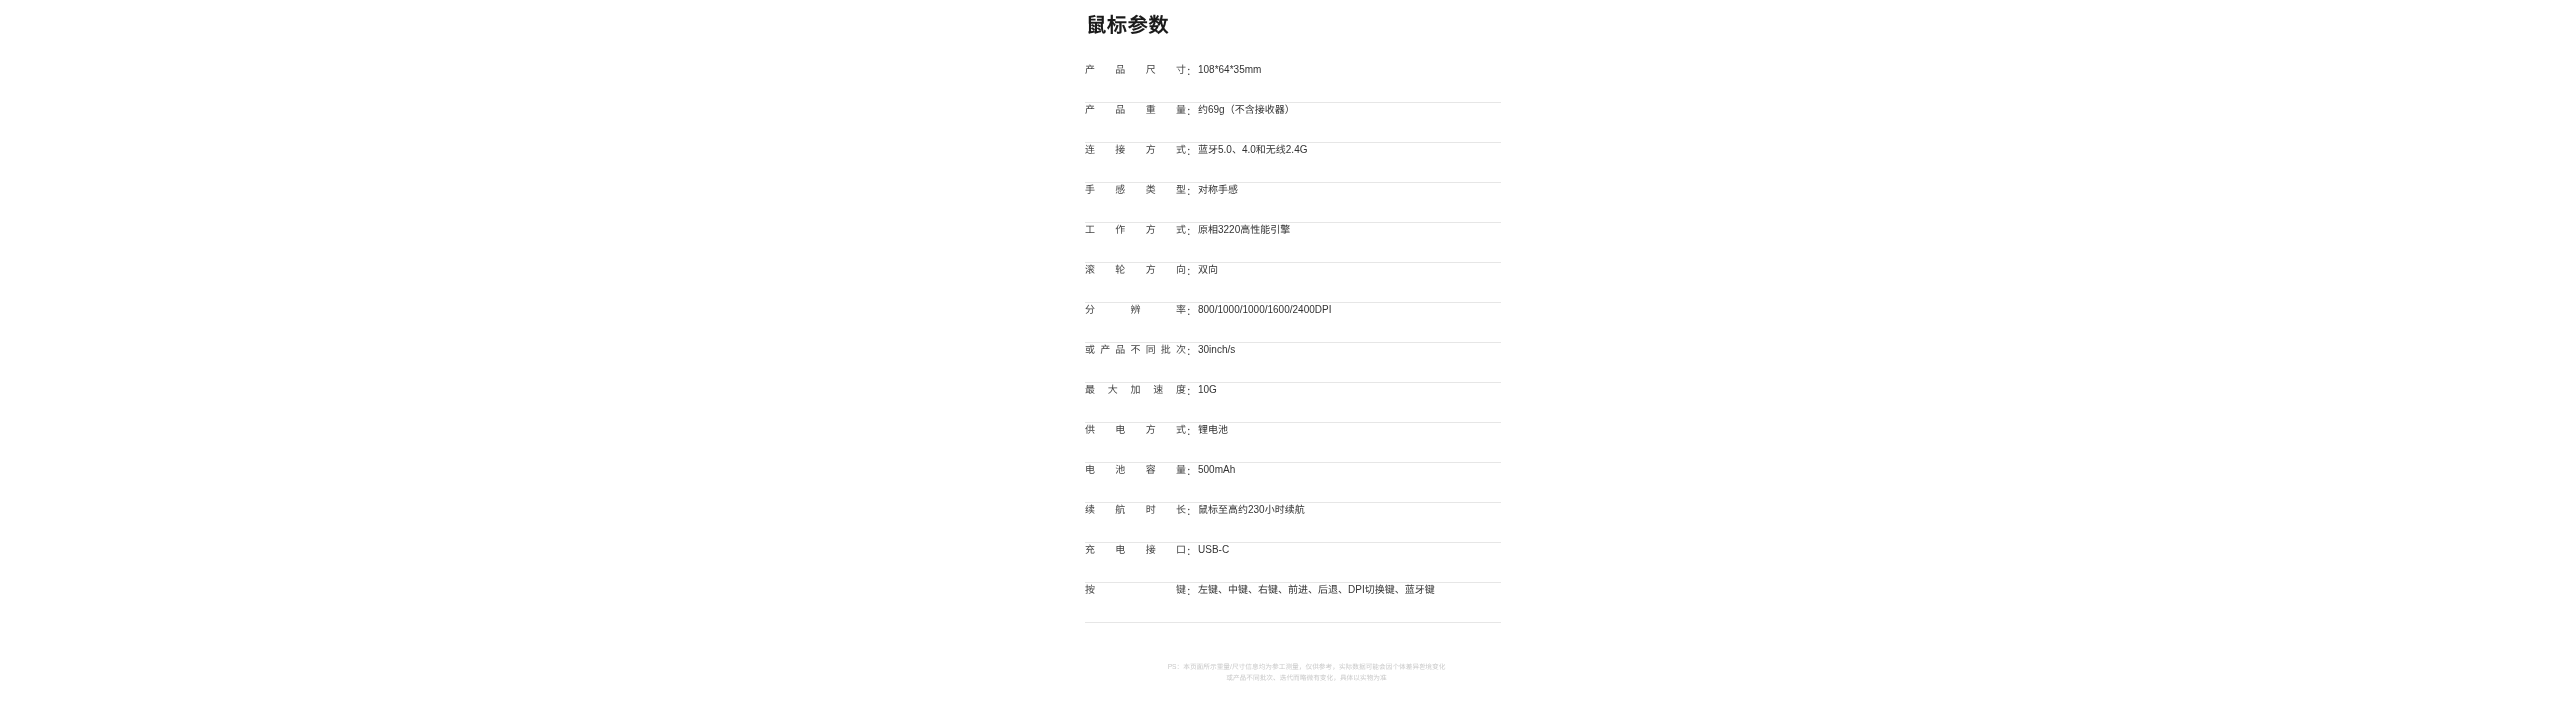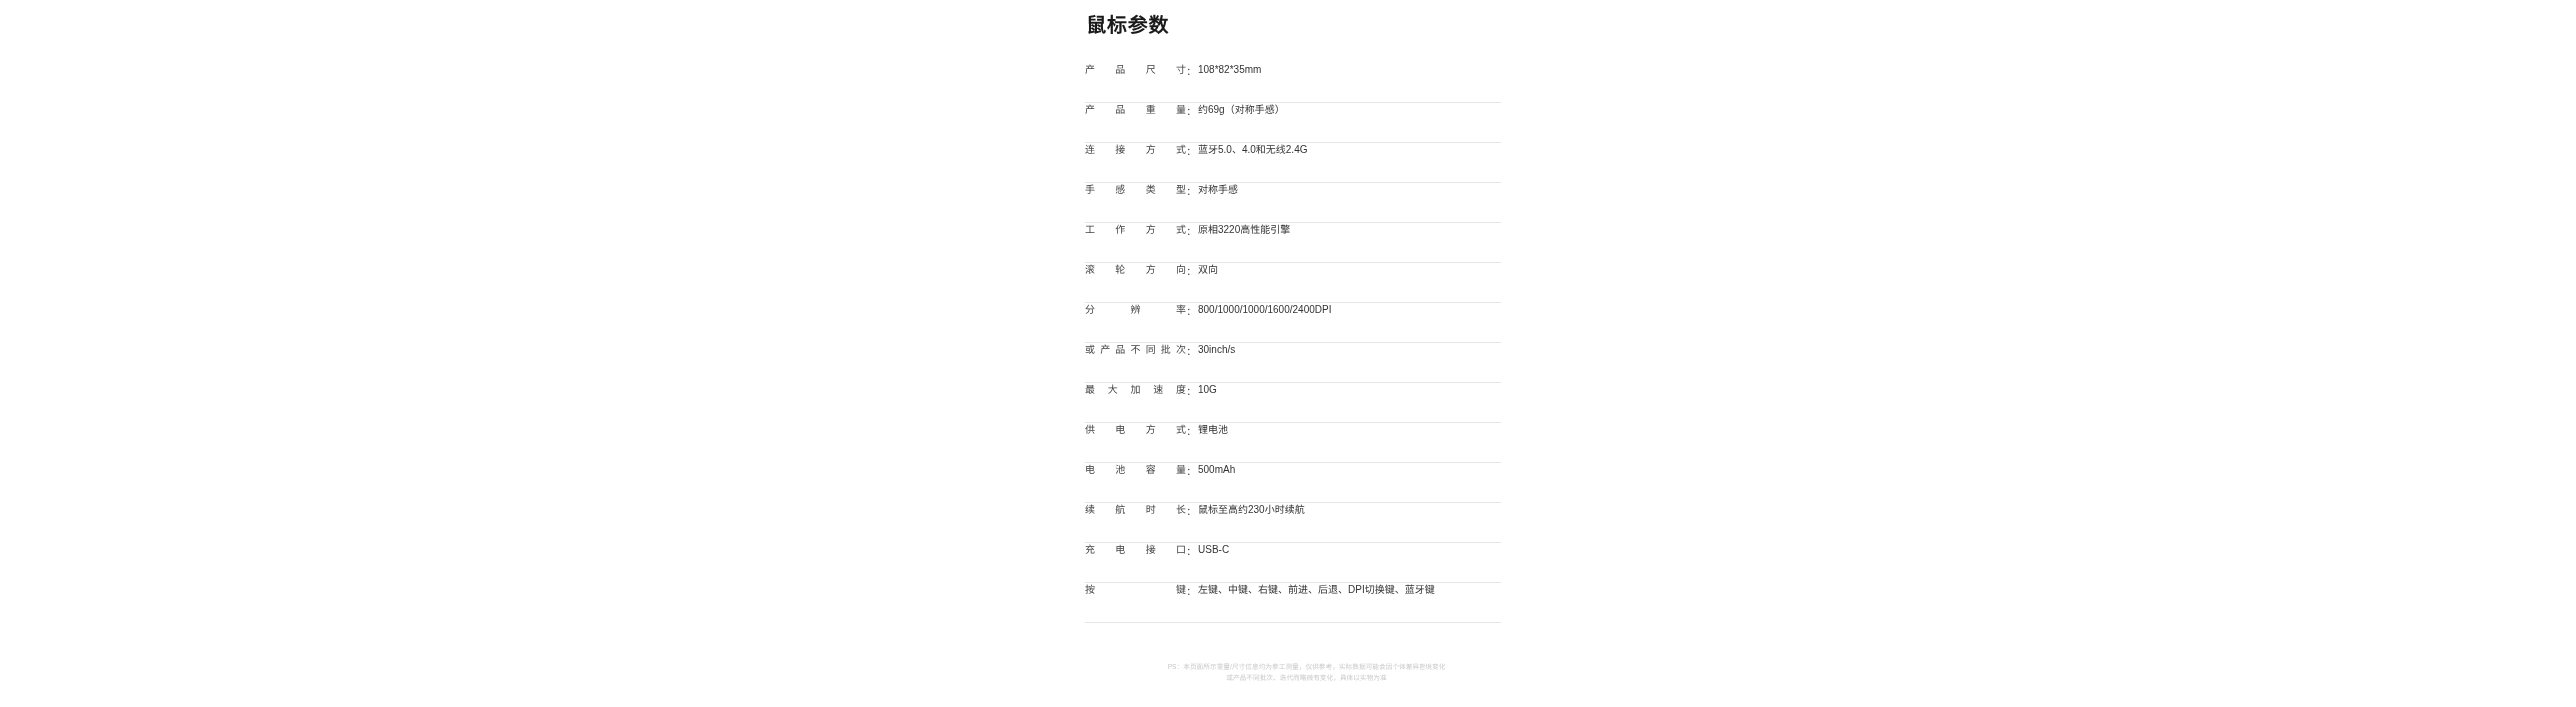--- a/index.html
+++ b/index.html
@@ -95,27 +95,27 @@
 <div class="page">
 
   <div class="spec-block">
     <h1 class="spec-title">鼠标参数</h1>
 
     <div class="spec-table">
 
       <div class="spec-row">
         <div class="spec-label">产 品 尺 寸</div>
         <div class="spec-colon">：</div>
-        <div class="spec-value">108*82*35mm</div>
+        <div class="spec-value">108*64*35mm</div>
       </div>
 
       <div class="spec-row">
         <div class="spec-label">产 品 重 量</div>
         <div class="spec-colon">：</div>
-        <div class="spec-value">约69g（对称手感）</div>
+        <div class="spec-value">约69g（不含接收器）</div>
       </div>
 
       <div class="spec-row">
         <div class="spec-label">连 接 方 式</div>
         <div class="spec-colon">：</div>
         <div class="spec-value">蓝牙5.0、4.0和无线2.4G</div>
       </div>
 
       <div class="spec-row">
         <div class="spec-label">手 感 类 型</div>

